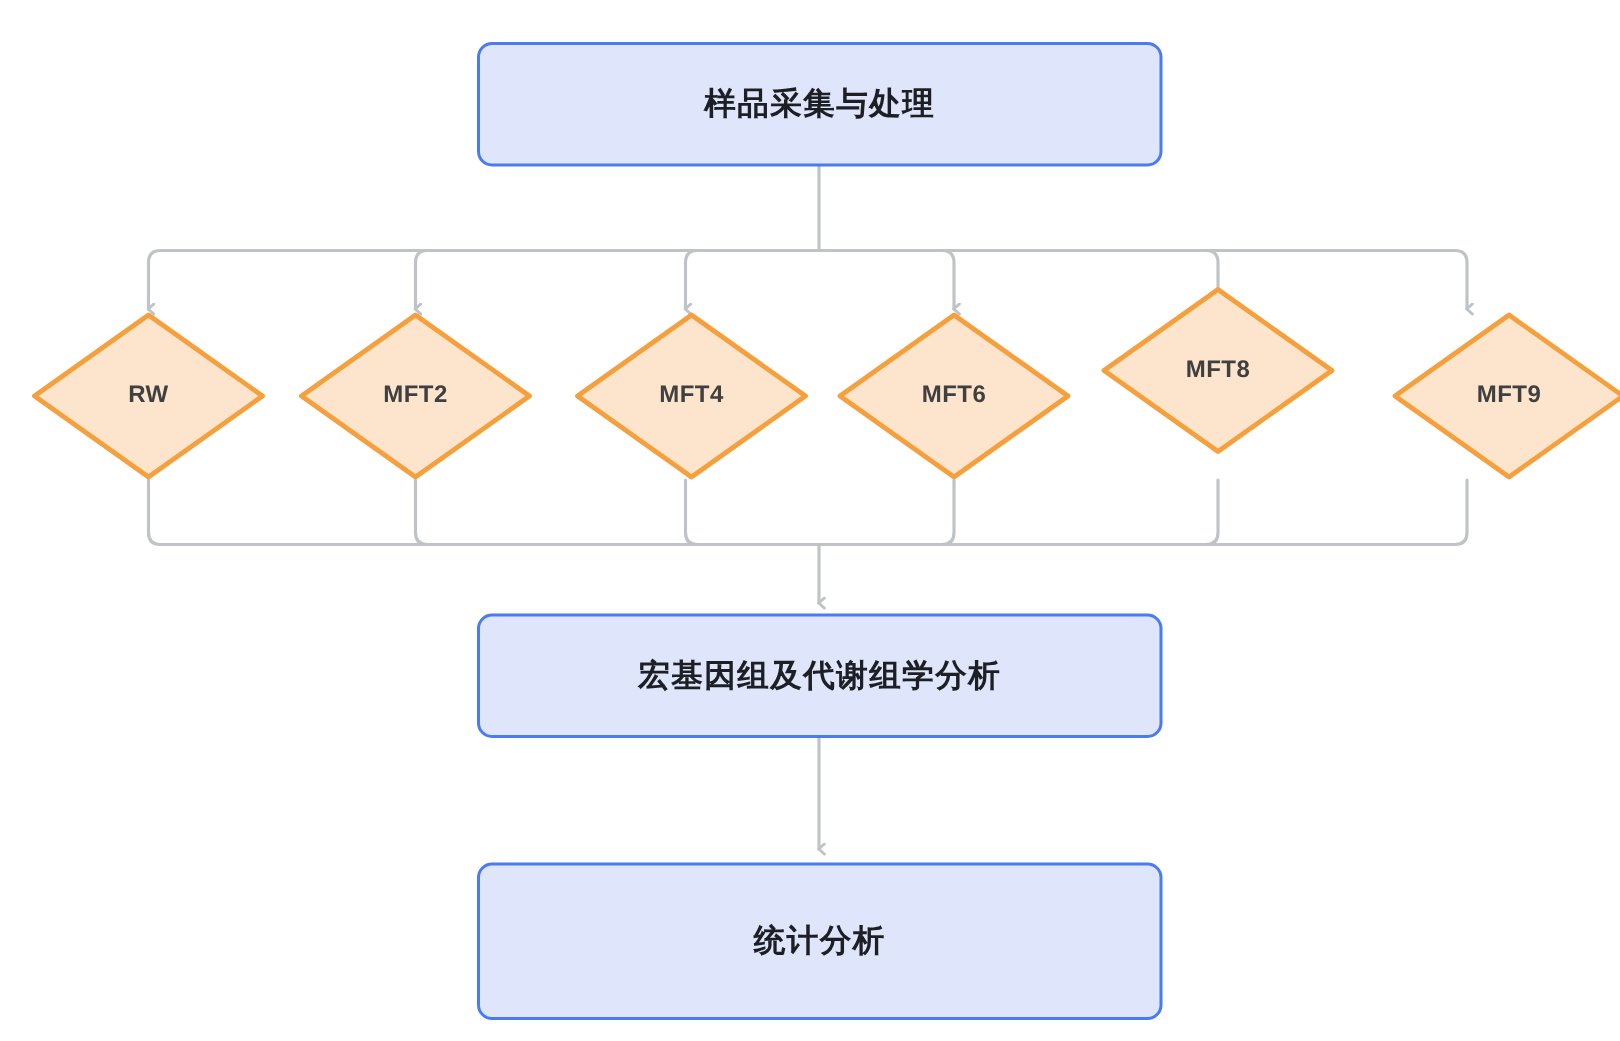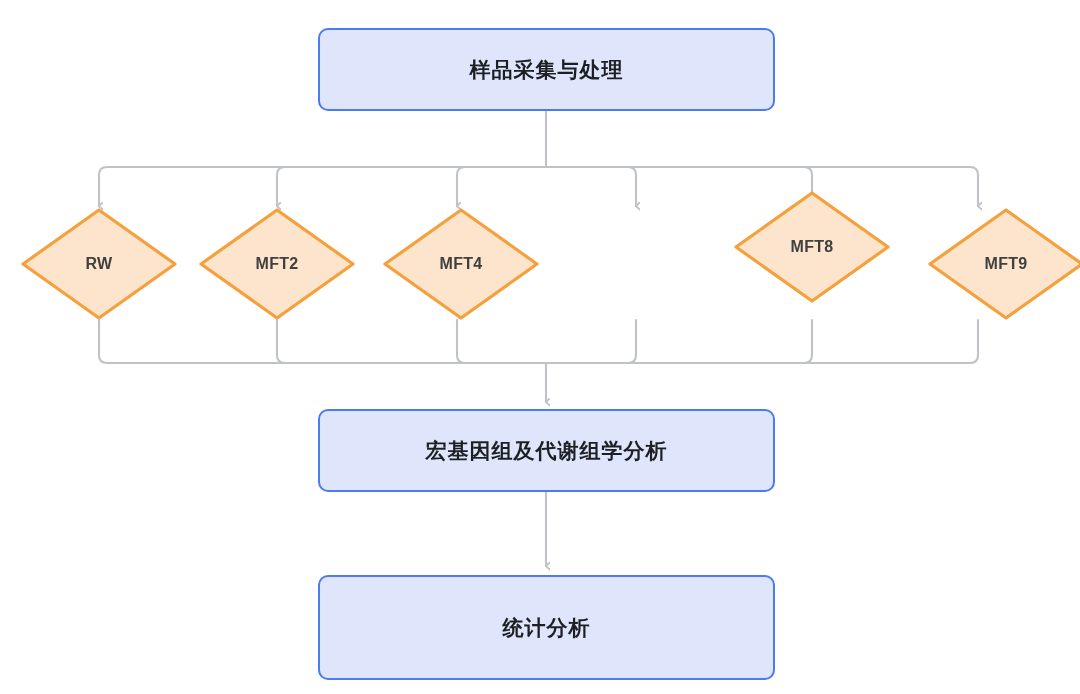--- a/index.html
+++ b/index.html
@@ -126,20 +126,26 @@
     <span class="diamond-label">MFT2</span>
   </div>
 
   <div class="diamond-node" style="left:382px; top:207px; width:158px; height:114px;">
     <svg class="diamond-shape" viewBox="0 0 158 114">
       <polygon points="79,3 155,57 79,111 3,57" fill="#fce5cc" stroke="#f5a03c" stroke-width="3.2" stroke-linejoin="round"></polygon>
     </svg>
     <span class="diamond-label">MFT4</span>
   </div>
 
+  <div class="diamond-node" style="left:557px; top:207px; width:158px; height:114px;">
+    <svg class="diamond-shape" viewBox="0 0 158 114">
+      <polygon points="79,3 155,57 79,111 3,57" fill="#fce5cc" stroke="#f5a03c" stroke-width="3.2" stroke-linejoin="round"></polygon>
+    </svg>
+    <span class="diamond-label">MFT6</span>
+  </div>
 
   <div class="diamond-node" style="left:733px; top:190px; width:158px; height:114px;">
     <svg class="diamond-shape" viewBox="0 0 158 114">
       <polygon points="79,3 155,57 79,111 3,57" fill="#fce5cc" stroke="#f5a03c" stroke-width="3.2" stroke-linejoin="round"></polygon>
     </svg>
     <span class="diamond-label">MFT8</span>
   </div>
 
   <div class="diamond-node" style="left:927px; top:207px; width:158px; height:114px;">
     <svg class="diamond-shape" viewBox="0 0 158 114">

